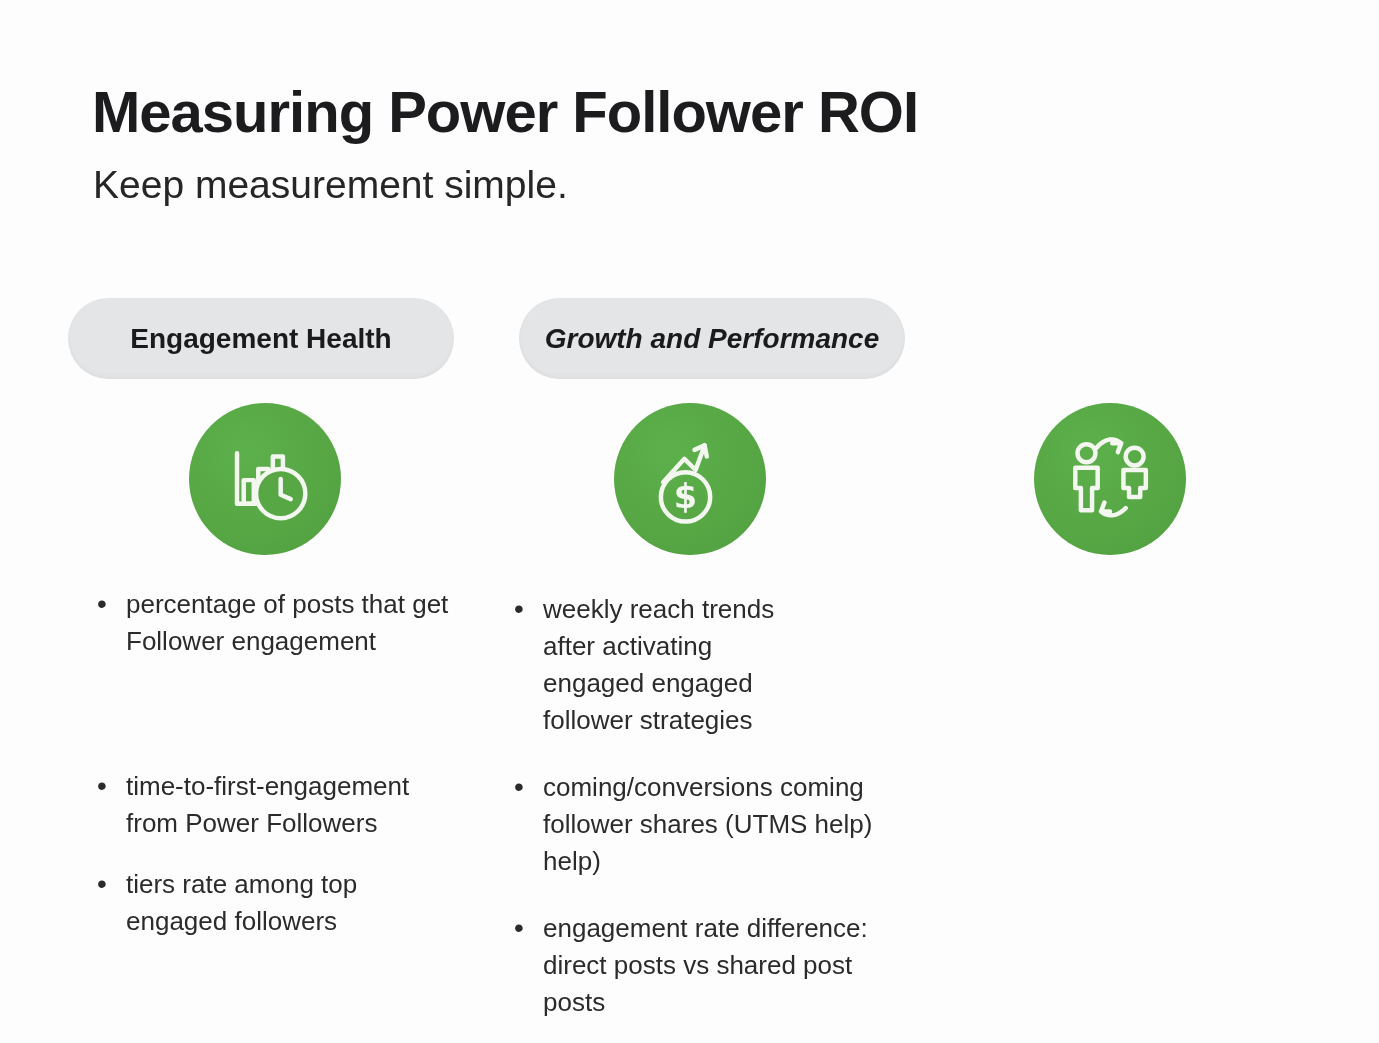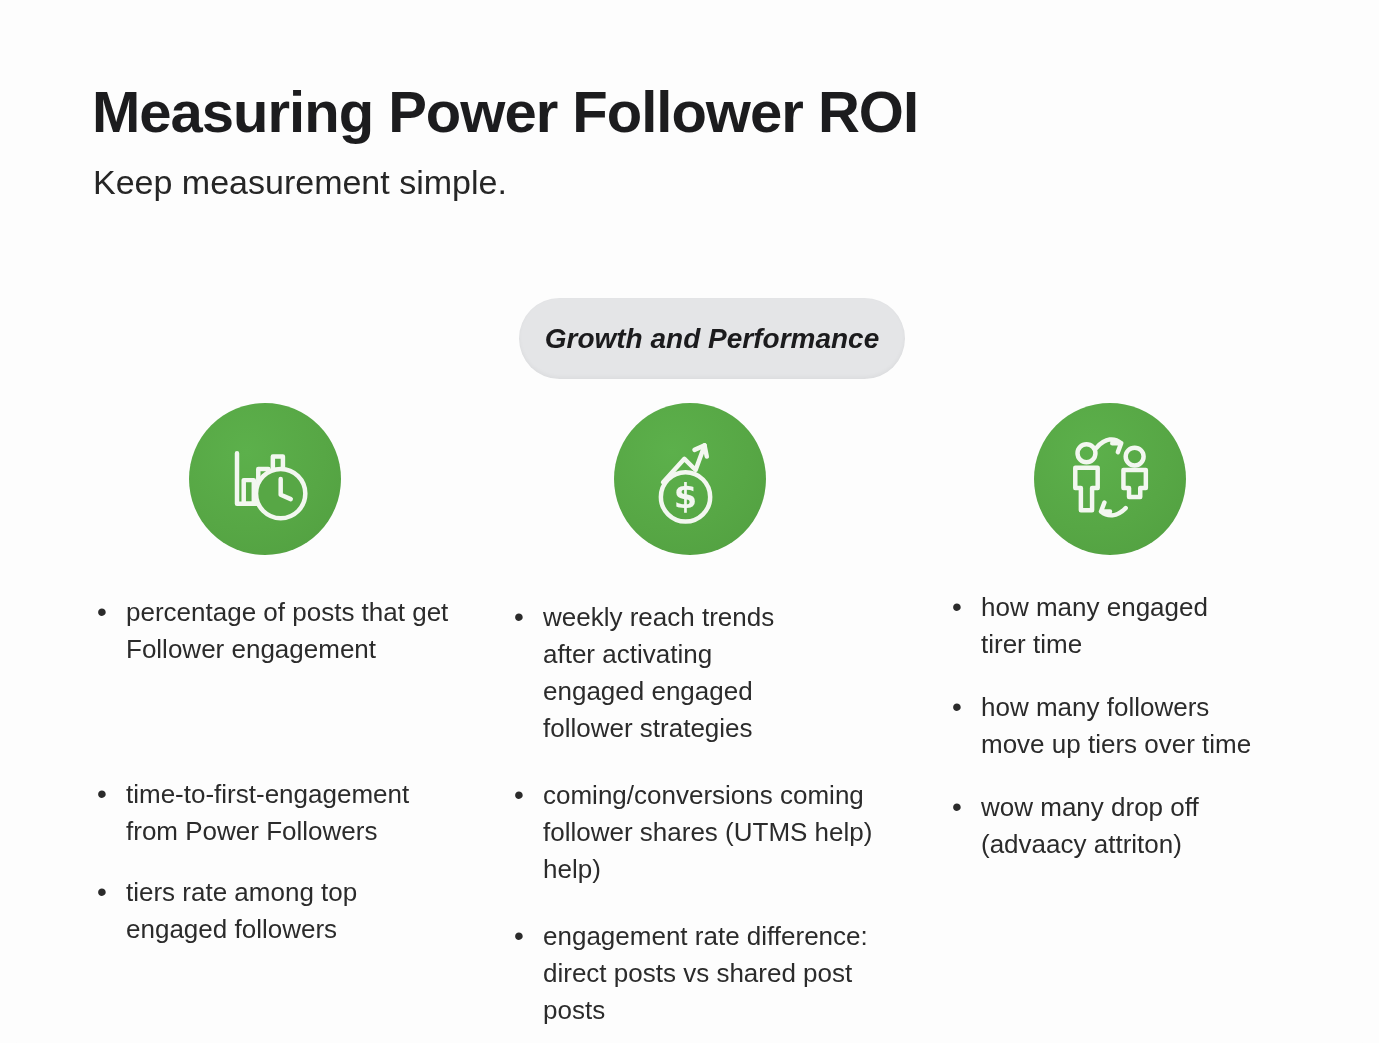--- a/index.html
+++ b/index.html
@@ -12,21 +12,21 @@
     overflow:hidden;
     border-radius:19px;
   }
   .title{
     position:absolute;left:92px;top:82px;
     font-size:58px;font-weight:700;letter-spacing:-1px;
     color:#1c1c1e;line-height:1.05;margin:0;
   }
   .subtitle{
     position:absolute;left:93px;top:163px;
-    font-size:34px;font-weight:400;color:#262626;margin:0;
+    font-size:39px;font-weight:400;color:#262626;margin:0;
   }
   .pill{
     position:absolute;top:298px;height:81px;
     background:#e4e5e7;border-radius:45px;
     display:flex;align-items:center;justify-content:center;
     box-shadow:inset 0 -2px 4px rgba(0,0,0,0.04);
   }
   .pill span{
     font-size:28px;font-weight:700;color:#1b1b1d;letter-spacing:0;
   }
@@ -41,21 +41,21 @@
   }
   .circle-1{left:189px;}
   .circle-2{left:614px;}
   .circle-3{left:1034px;}
   .icon-circle svg{width:112px;height:112px;display:block;}
   .bullets{
     position:absolute;list-style:none;margin:0;padding:0;
     font-size:26px;line-height:37px;color:#2b2b2b;
   }
   .bullets li{
-    position:relative;padding-left:31px;margin:8px 0 28px 0;
+    position:relative;padding-left:31px;margin:0 0 28px 0;
     white-space:pre-line;
   }
   .bullets li::before{
     content:"\2022";
     position:absolute;left:2px;top:-1px;
     font-size:28px;color:#2b2b2b;
   }
   .list-1{left:95px;top:586px;width:400px;}
   .list-2{left:512px;top:591px;width:400px;}
   .list-3{left:950px;top:581px;width:370px;}
@@ -65,20 +65,23 @@
   .list-3 li{margin-bottom:26px;}
 </style>
 </head>
 <body>
 
 <div class="slide">
 
   <h1 class="title">Measuring Power Follower ROI</h1>
   <p class="subtitle">Keep measurement simple.</p>
 
+  <div class="pill pill-1">
+    <span>Engagement Health</span>
+  </div>
   <div class="pill pill-2">
     <span>Growth and Performance</span>
   </div>
 
   <div class="icon-circle circle-1">
     <svg viewBox="0 0 100 100" fill="none" stroke="#f3f7f0" stroke-width="4" stroke-linecap="round" stroke-linejoin="round">
       <path d="M25 27 V 72 H 50"></path>
       <rect x="31" y="51" width="9" height="21"></rect>
       <rect x="44" y="41" width="9" height="31"></rect>
       <rect x="57" y="30" width="9" height="24"></rect>
@@ -120,22 +123,14 @@
 engaged engaged
 follower strategies</li>
     <li>coming/conversions coming
 follower shares (UTMS help)
 help)</li>
     <li>engagement rate difference:
 direct posts vs shared post
 posts</li>
   </ul>
 
-  <ul class="bullets list-3">
-    <li>how many engaged
-tirer time</li>
-    <li>how many followers
-move up tiers over time</li>
-    <li>wow many drop off
-(advaacy attriton)</li>
-  </ul>
 
 </div>
 
 </body></html>

